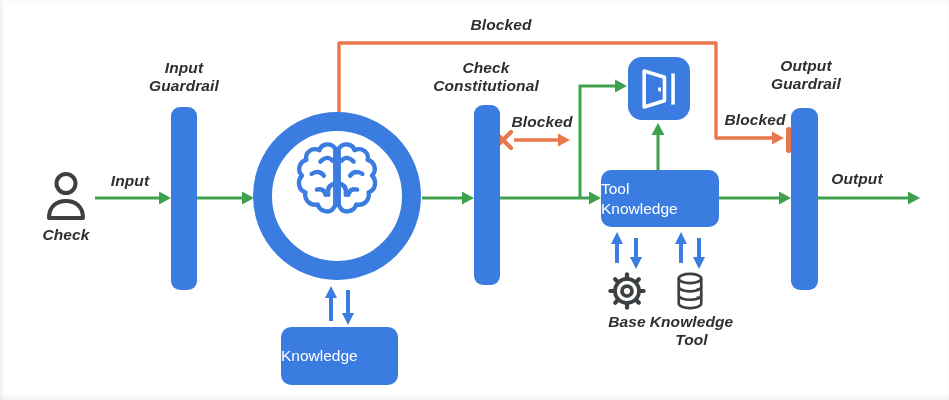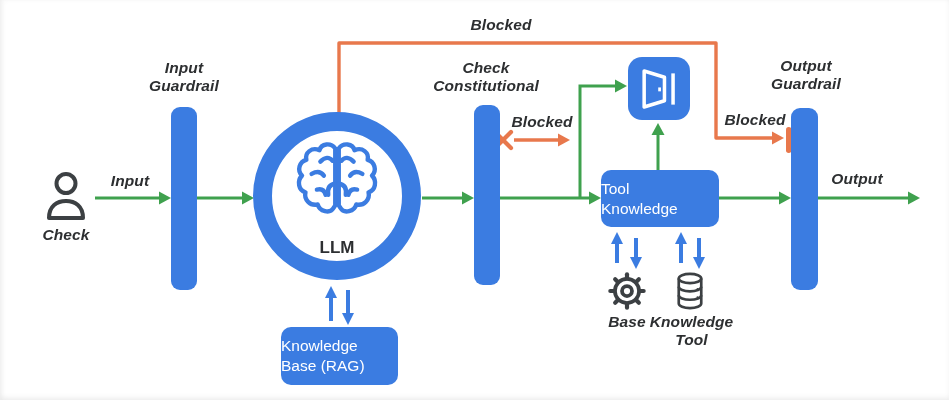--- a/index.html
+++ b/index.html
@@ -149,26 +149,24 @@
         </g>
         <g transform="translate(96,0) scale(-1,1)">
           <path d="M46,12 C41,5 30,6 28,14 C19,10 11,17 13,25 C5,27 2,37 8,43 C2,49 4,60 12,62 C10,70 17,78 26,76 C28,84 40,87 44,80 L46,77 L46,12 Z"></path>
           <path d="M29,27 q8,-8 14,-1"></path>
           <path d="M19,41 q9,-5 14,2"></path>
           <path d="M25,59 q8,-2 10,6"></path>
           <path d="M46,52 q-10,2 -8,13"></path>
         </g>
       </svg>
     </div>
-    <div class="llm-text">LLM</div>
   </div>
 
   <div class="bluebox" style="left:281px;top:327px;width:117px;height:58px;">
     <div>Knowledge</div>
-    <div>Base (RAG)</div>
   </div>
 
   <div class="lbl heading" style="left:416px;top:59px;width:140px;">
     <div>Check</div>
     <div>Constitutional</div>
   </div>
   <div class="bar" style="left:474px;top:105px;width:26px;height:180px;"></div>
   <div class="lbl heading" style="left:504px;top:113px;width:76px;">Blocked</div>
 
   <div class="lbl heading" style="left:463px;top:16px;width:76px;">Blocked</div>

